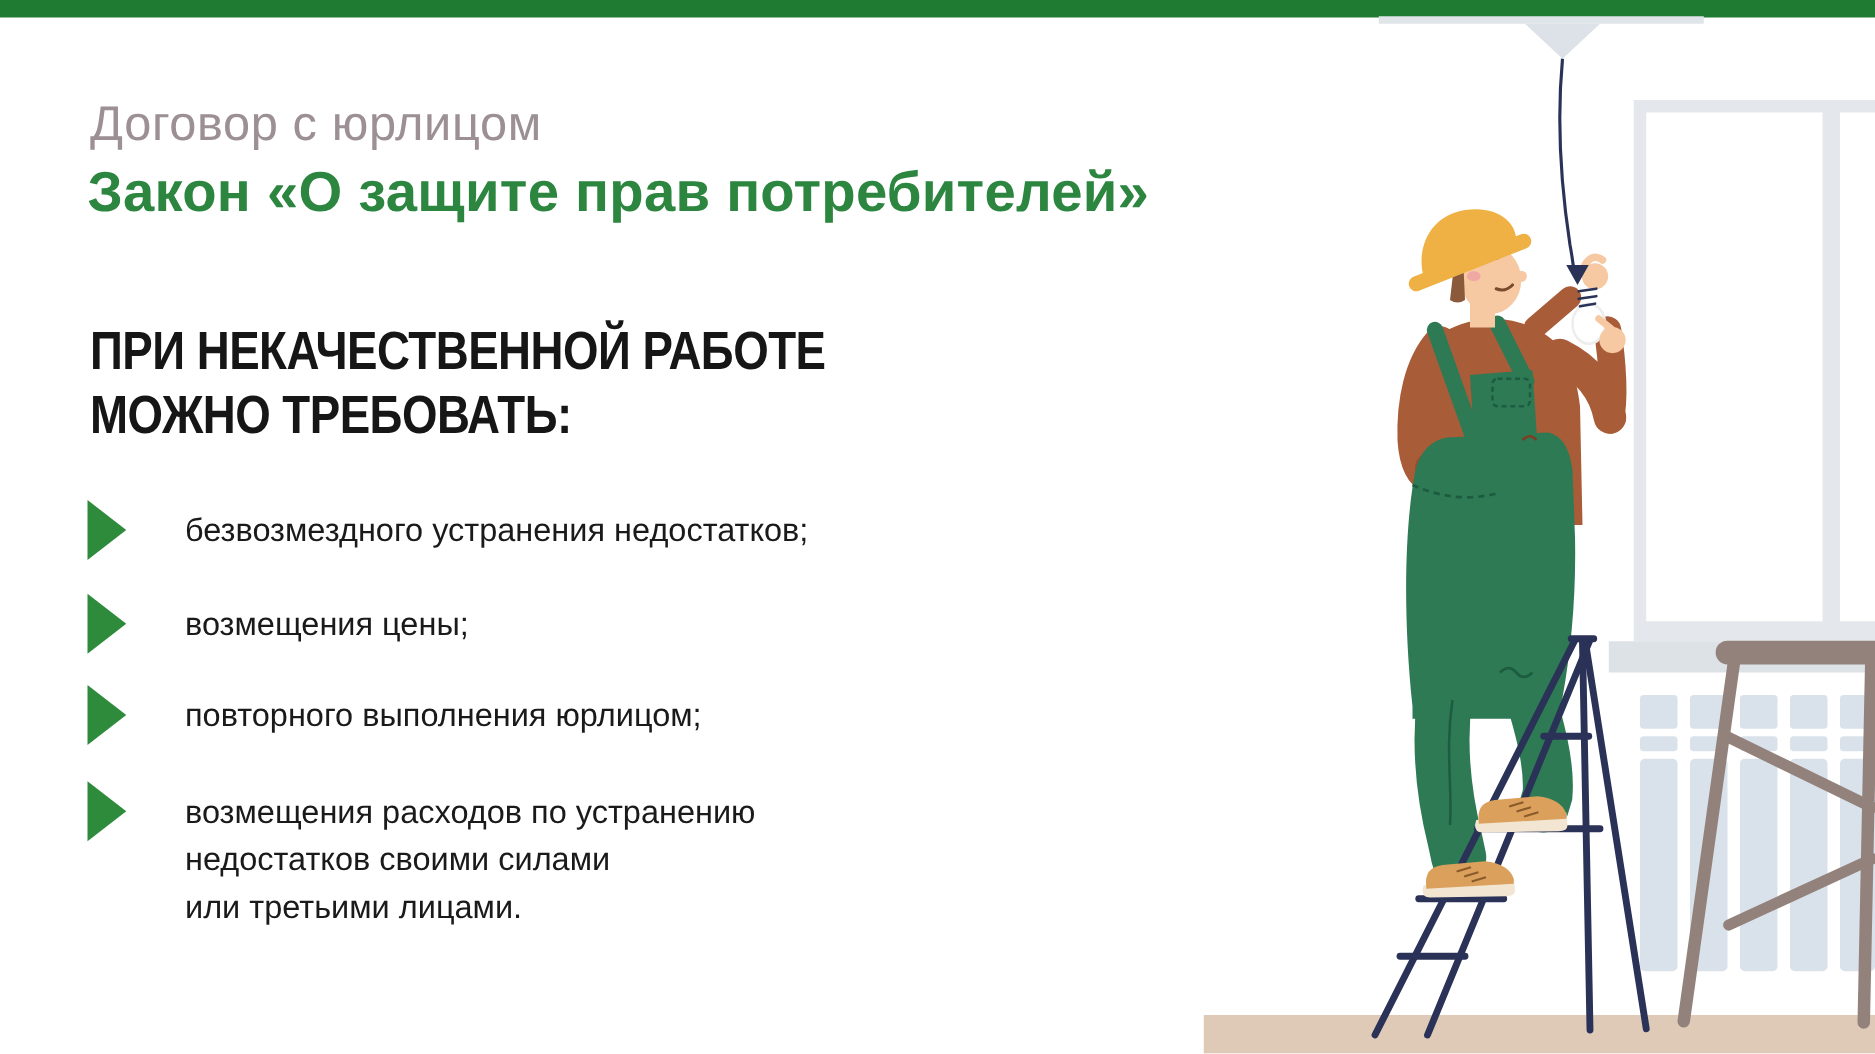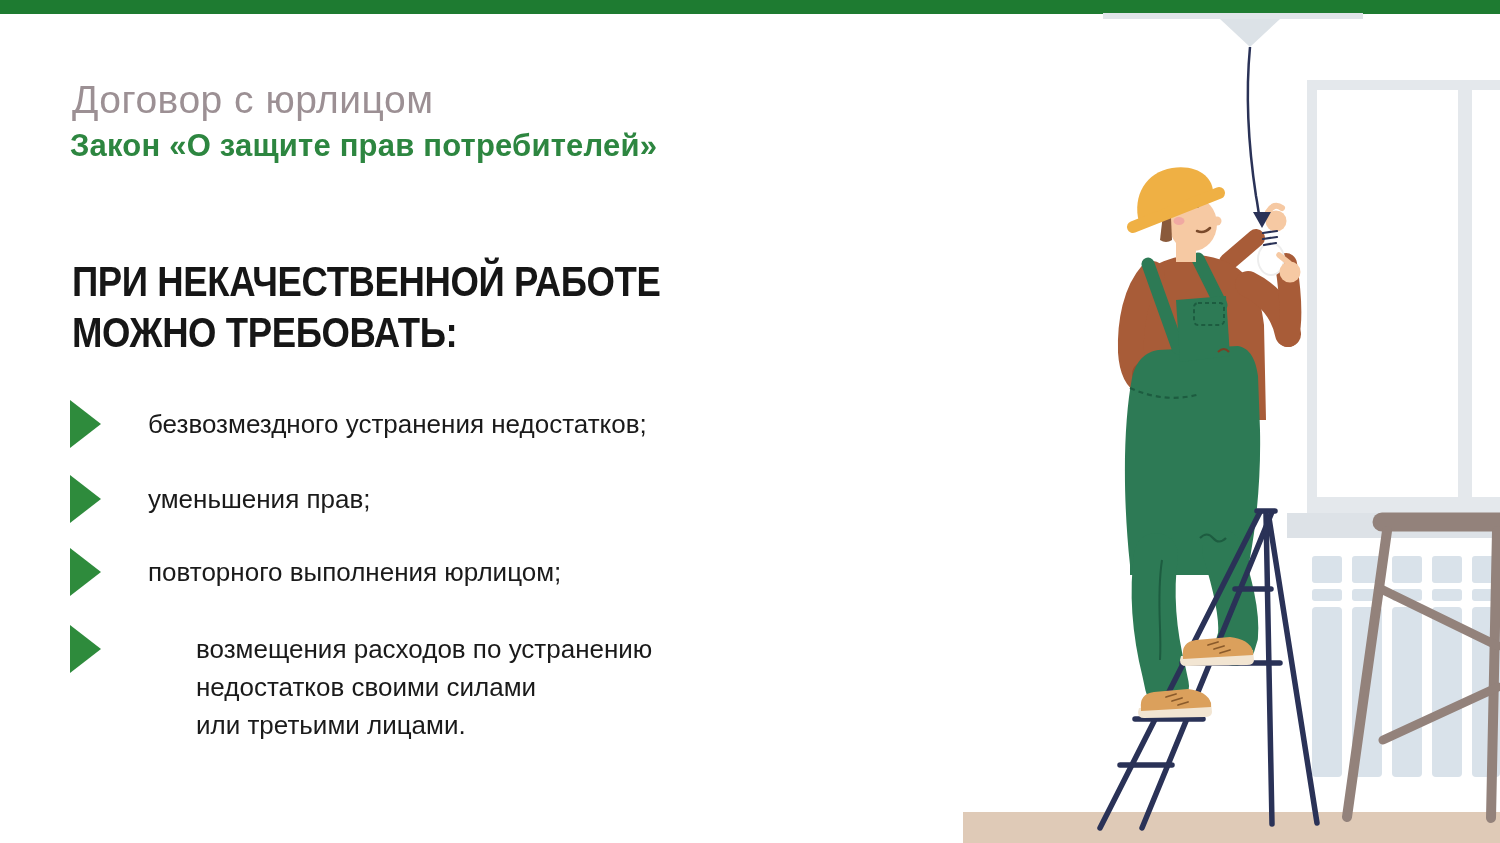--- a/index.html
+++ b/index.html
@@ -12,35 +12,35 @@
     position:absolute;left:0;top:0;width:1500px;height:14px;
     background:var(--topbar-green,#1e7b31);
   }
   .subtitle{
     position:absolute;left:72px;top:78px;
     font-size:39px;font-weight:400;letter-spacing:0.5px;
     color:var(--subtitle-gray,#9c9094);white-space:nowrap;
   }
   .title{
     position:absolute;left:70px;top:128px;
-    font-size:31px;font-weight:600;letter-spacing:0.2px;
+    font-size:45px;font-weight:600;letter-spacing:0.2px;
     color:var(--title-green,#2d8640);white-space:nowrap;
   }
   .heading{
     position:absolute;left:72px;top:256px;
     font-size:43px;line-height:51px;font-weight:700;letter-spacing:-0.5px;
     color:var(--text-dark,#161616);white-space:pre-line;
     transform:scaleX(0.85);transform-origin:left top;
   }
   .bullets{position:absolute;left:0;top:0;width:950px;height:843px;}
   .bullet-row{position:absolute;left:70px;display:flex;align-items:flex-start;}
   .bullet-row.r1{top:400px;}
   .bullet-row.r2{top:475px;}
   .bullet-row.r3{top:548px;}
-  .bullet-row.r4{top:625px;gap:48px;}
+  .bullet-row.r4{top:625px;}
   .tri{
     width:0;height:0;flex:0 0 auto;
     border-left:31px solid var(--bullet-green,#2e8b3c);
     border-top:24px solid transparent;
     border-bottom:24px solid transparent;
   }
   .bullet-text{
     margin-left:47px;margin-top:5px;
     font-size:26px;line-height:38px;color:#1a1a1a;white-space:pre-line;
   }
@@ -59,21 +59,21 @@
   <div class="heading">ПРИ НЕКАЧЕСТВЕННОЙ РАБОТЕ
 МОЖНО ТРЕБОВАТЬ:</div>
 
   <div class="bullets">
     <div class="bullet-row r1">
       <div class="tri"></div>
       <div class="bullet-text">безвозмездного устранения недостатков;</div>
     </div>
     <div class="bullet-row r2">
       <div class="tri"></div>
-      <div class="bullet-text">уменьшения прав;</div>
+      <div class="bullet-text">возмещения цены;</div>
     </div>
     <div class="bullet-row r3">
       <div class="tri"></div>
       <div class="bullet-text">повторного выполнения юрлицом;</div>
     </div>
     <div class="bullet-row r4">
       <div class="tri"></div>
       <div class="bullet-text">возмещения расходов по устранению
 недостатков своими силами
 или третьими лицами.</div>

